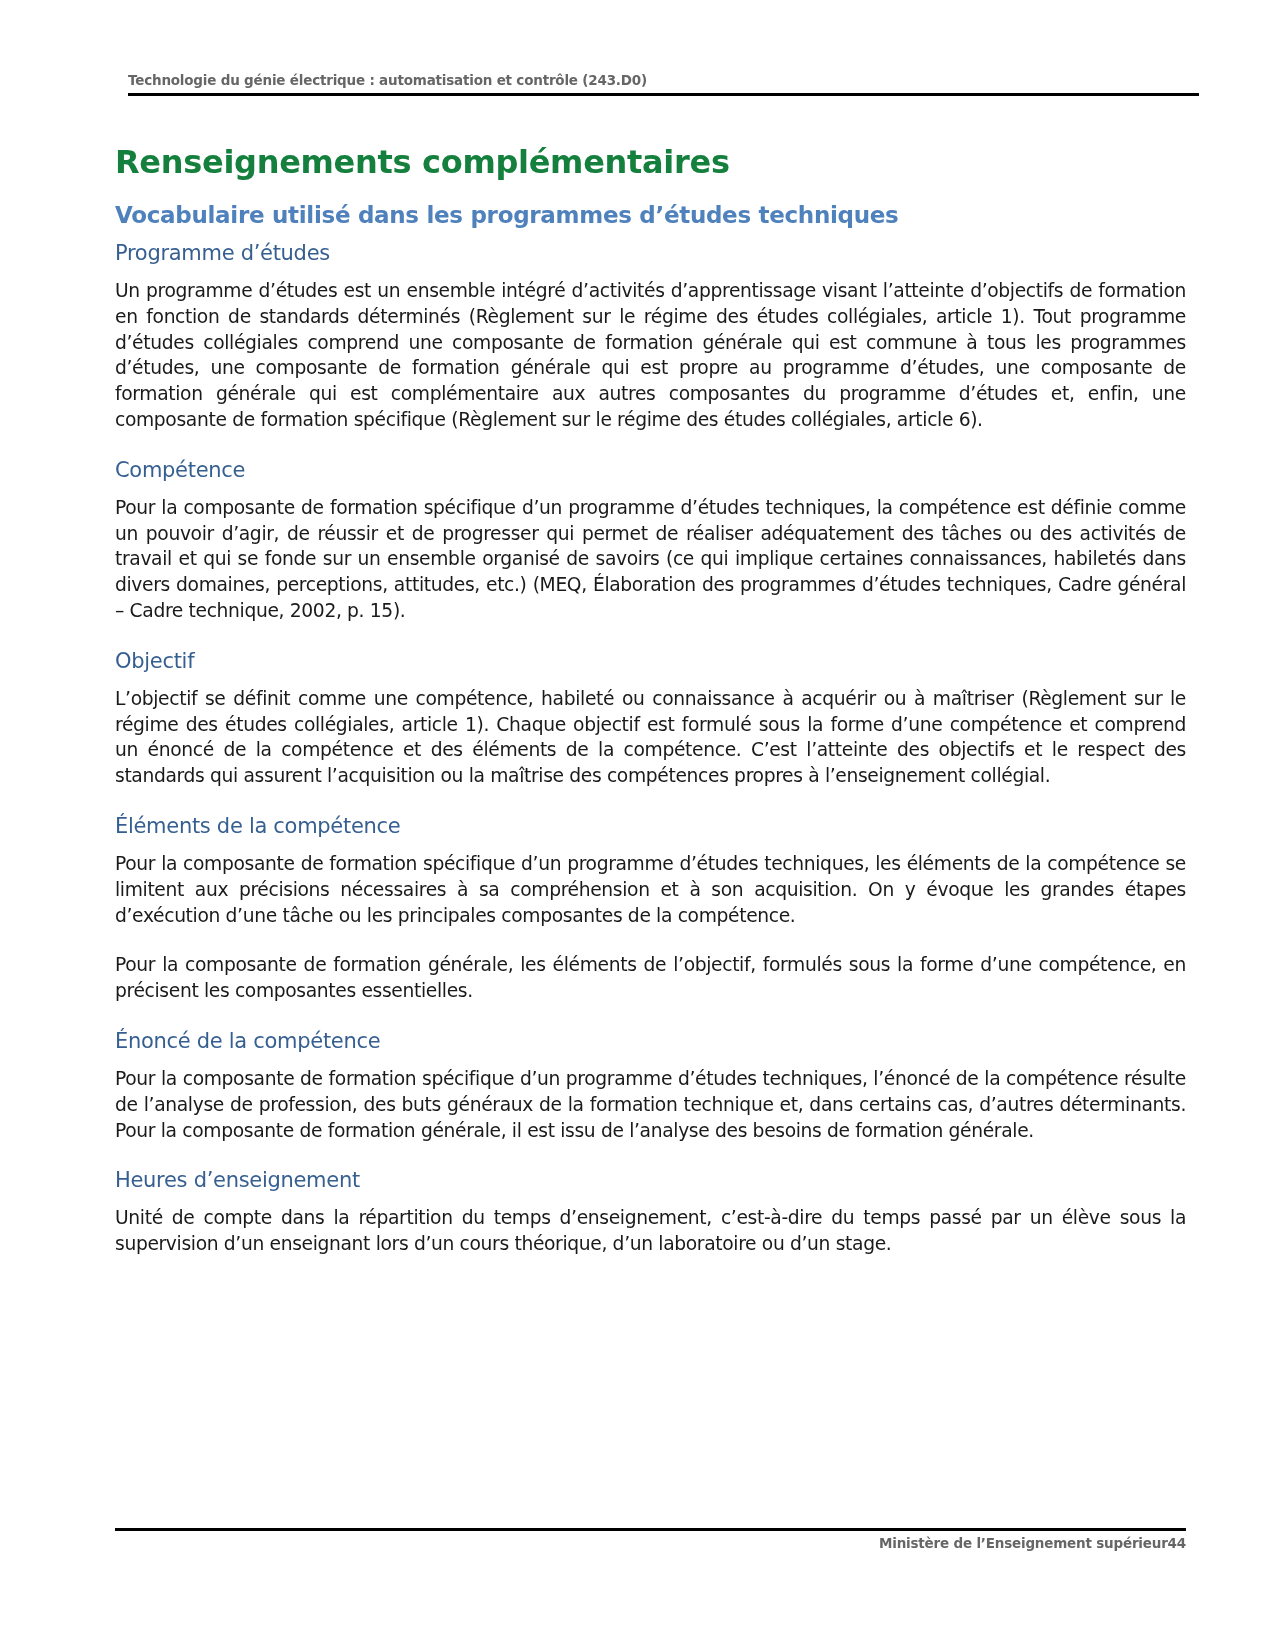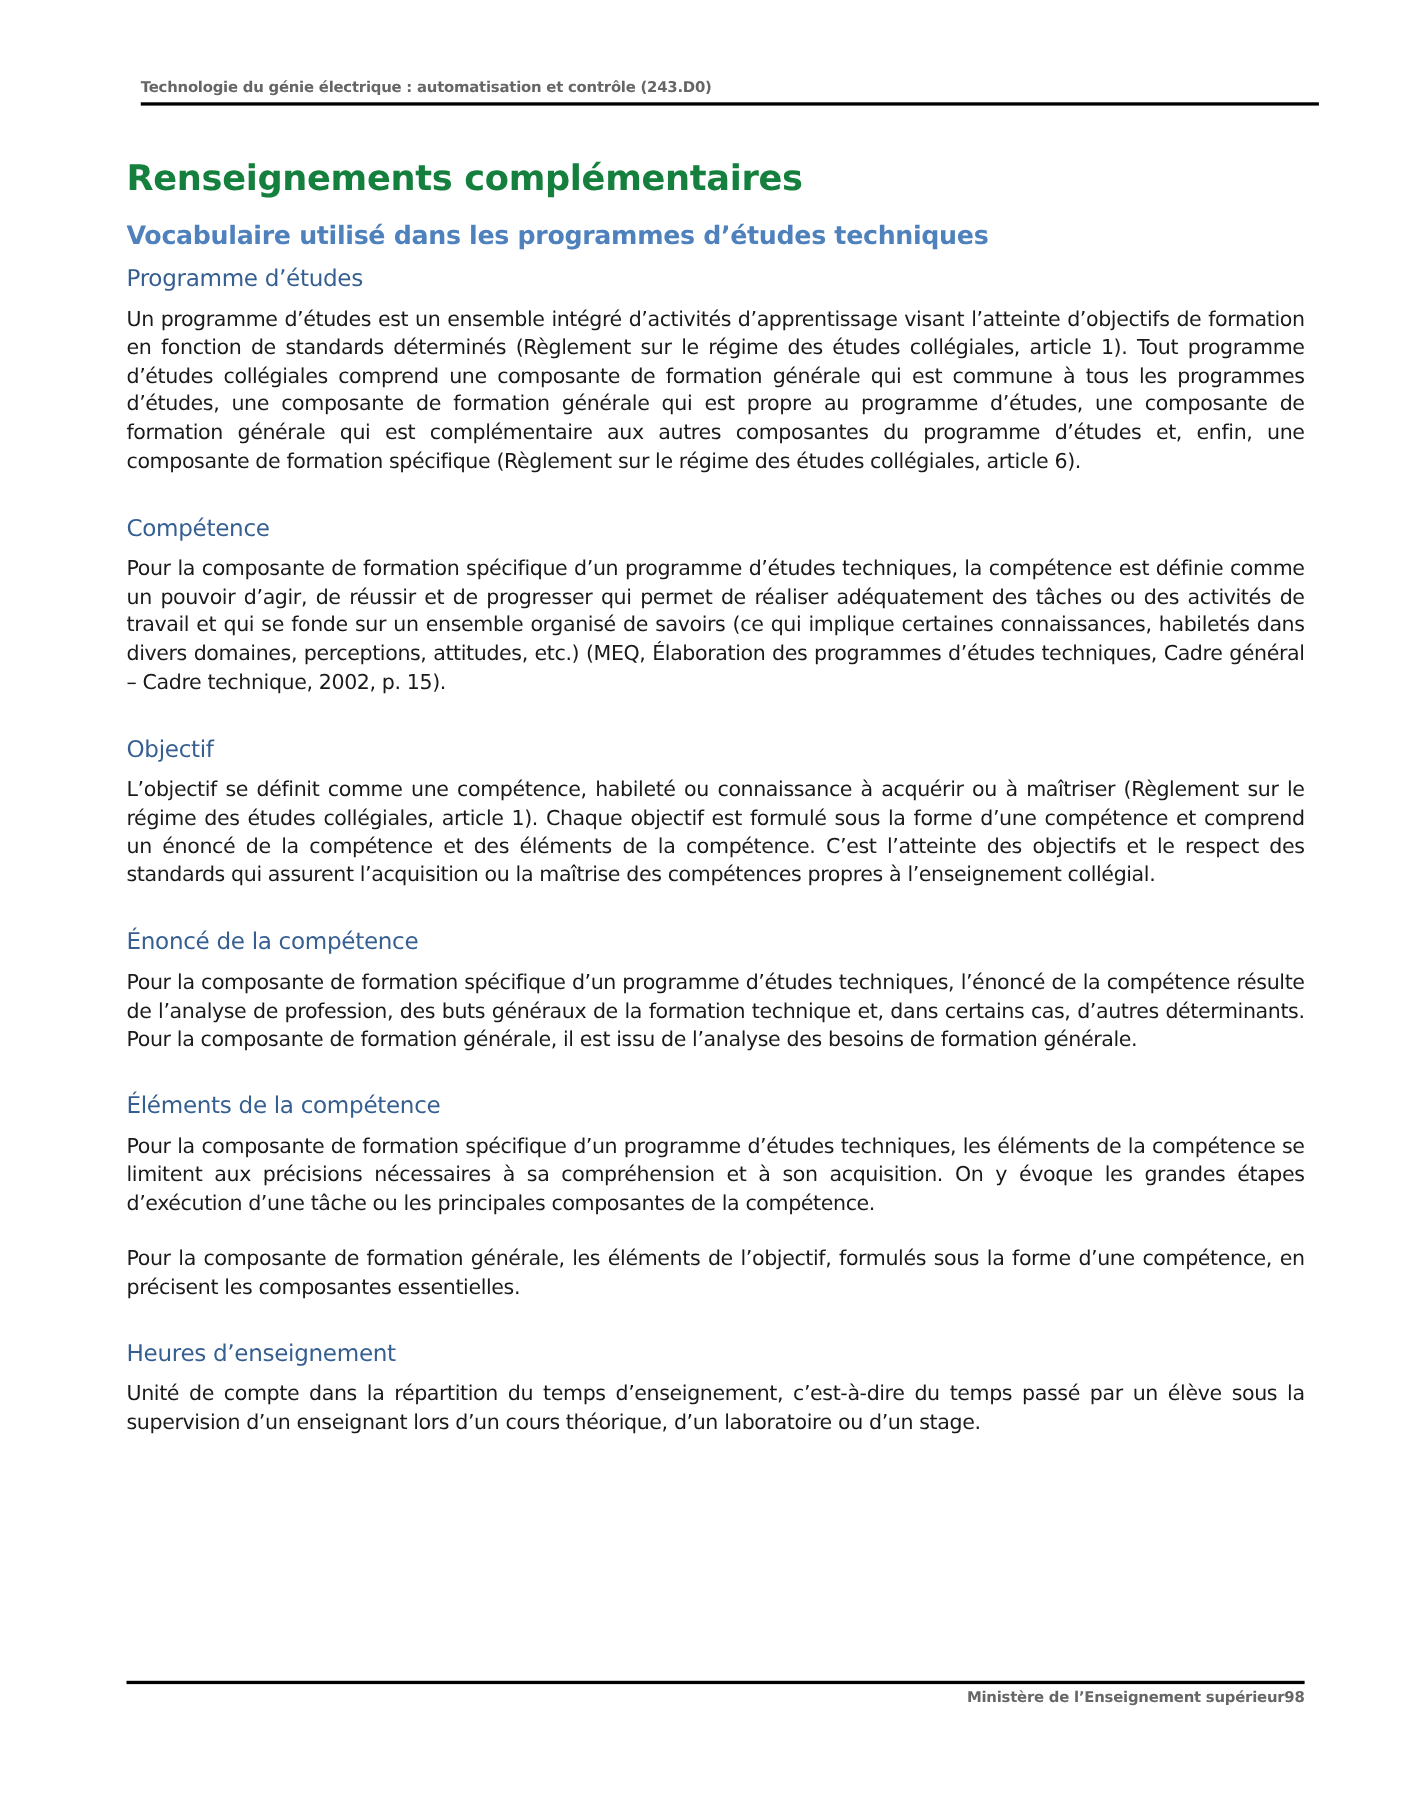--- a/index.html
+++ b/index.html
@@ -11,21 +11,21 @@
   .page-header .rule { margin-top: 5px; height: 3px; background: #000; }
   .content { position: absolute; left: 115px; top: 140px; width: 1071px; }
   h1.main-title { margin: 0; font-size: 32px; font-weight: bold; color: #15803d;
          letter-spacing: -0.3px; line-height: 44px; }
   h2.section-title { margin: 14px 0 0 0; font-size: 23px; font-weight: bold; color: #4f81bd;
          letter-spacing: -0.3px; line-height: 34px; }
   h3.term { margin: 6px 0 0 0; font-size: 21px; font-weight: normal; color: #365f91;
          line-height: 30px; letter-spacing: -0.3px; }
   p.def { margin: 10px 0 0 0; font-size: 18.7px; line-height: 25.8px; text-align: justify;
          letter-spacing: -0.35px; color: #1a1a1a; }
-  .block { margin-top: 32px; }
+  .block { margin-top: 22px; }
   .block.first { margin-top: 4px; }
   p.def.extra { margin-top: 24px; }
   .page-footer { position: absolute; left: 115px; top: 1528px; width: 1071px; }
   .page-footer .rule { height: 3px; background: #000; }
   .page-footer .row { display: flex; justify-content: flex-end; margin-top: 4px;
          font-size: 13.5px; font-weight: bold; color: #666666; letter-spacing: -0.2px; }
 </style>
 </head>
 <body>
 
@@ -47,35 +47,35 @@
     <h3 class="term">Compétence</h3>
     <p class="def">Pour la composante de formation spécifique d’un programme d’études techniques, la compétence est définie comme un pouvoir d’agir, de réussir et de progresser qui permet de réaliser adéquatement des tâches ou des activités de travail et qui se fonde sur un ensemble organisé de savoirs (ce qui implique certaines connaissances, habiletés dans divers domaines, perceptions, attitudes, etc.) (MEQ, Élaboration des programmes d’études techniques, Cadre général – Cadre technique, 2002, p. 15).</p>
   </div>
 
   <div class="block">
     <h3 class="term">Objectif</h3>
     <p class="def">L’objectif se définit comme une compétence, habileté ou connaissance à acquérir ou à maîtriser (Règlement sur le régime des études collégiales, article 1). Chaque objectif est formulé sous la forme d’une compétence et comprend un énoncé de la compétence et des éléments de la compétence. C’est l’atteinte des objectifs et le respect des standards qui assurent l’acquisition ou la maîtrise des compétences propres à l’enseignement collégial.</p>
   </div>
 
   <div class="block">
-    <h3 class="term">Énoncé de la compétence</h3>
-    <p class="def">Pour la composante de formation spécifique d’un programme d’études techniques, l’énoncé de la compétence résulte de l’analyse de profession, des buts généraux de la formation technique et, dans certains cas, d’autres déterminants. Pour la composante de formation générale, il est issu de l’analyse des besoins de formation générale.</p>
+    <h3 class="term">Éléments de la compétence</h3>
+    <p class="def">Pour la composante de formation spécifique d’un programme d’études techniques, les éléments de la compétence se limitent aux précisions nécessaires à sa compréhension et à son acquisition. On y évoque les grandes étapes d’exécution d’une tâche ou les principales composantes de la compétence.</p>
+    <p class="def extra">Pour la composante de formation générale, les éléments de l’objectif, formulés sous la forme d’une compétence, en précisent les composantes essentielles.</p>
   </div>
 
   <div class="block">
-    <h3 class="term">Éléments de la compétence</h3>
-    <p class="def">Pour la composante de formation spécifique d’un programme d’études techniques, les éléments de la compétence se limitent aux précisions nécessaires à sa compréhension et à son acquisition. On y évoque les grandes étapes d’exécution d’une tâche ou les principales composantes de la compétence.</p>
-    <p class="def extra">Pour la composante de formation générale, les éléments de l’objectif, formulés sous la forme d’une compétence, en précisent les composantes essentielles.</p>
+    <h3 class="term">Énoncé de la compétence</h3>
+    <p class="def">Pour la composante de formation spécifique d’un programme d’études techniques, l’énoncé de la compétence résulte de l’analyse de profession, des buts généraux de la formation technique et, dans certains cas, d’autres déterminants. Pour la composante de formation générale, il est issu de l’analyse des besoins de formation générale.</p>
   </div>
 
   <div class="block">
     <h3 class="term">Heures d’enseignement</h3>
     <p class="def">Unité de compte dans la répartition du temps d’enseignement, c’est-à-dire du temps passé par un élève sous la supervision d’un enseignant lors d’un cours théorique, d’un laboratoire ou d’un stage.</p>
   </div>
 </div>
 
 <div class="page-footer">
   <div class="rule"></div>
   <div class="row">
     <span>Ministère de l’Enseignement supérieur</span>
-    <span>98</span>
+    <span>44</span>
   </div>
 </div>
 
 </body></html>

